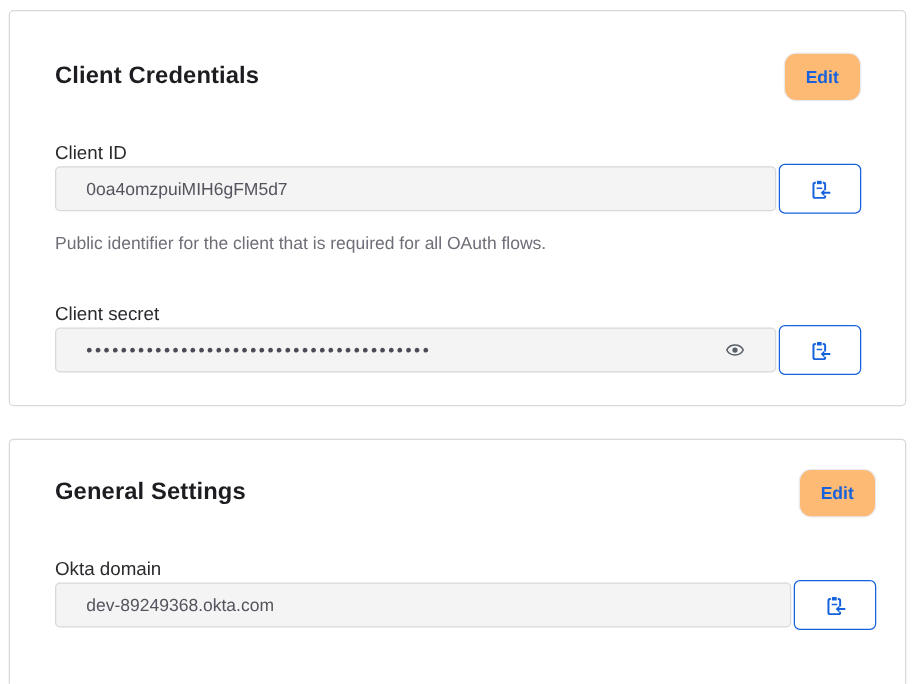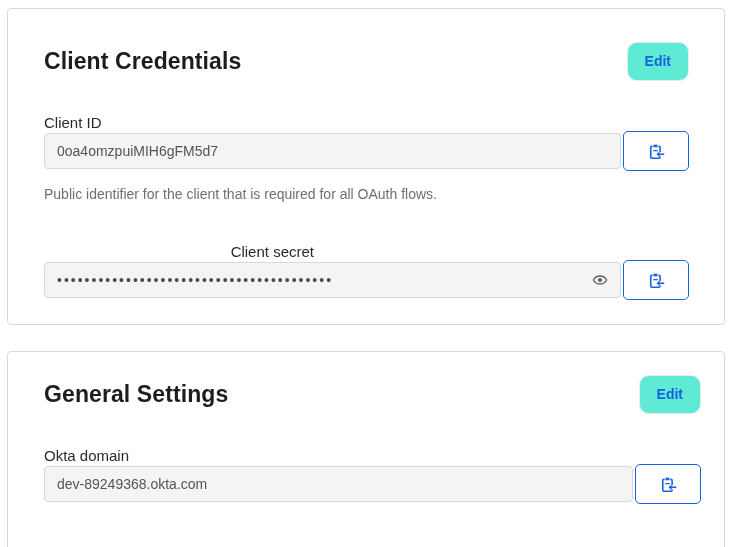--- a/index.html
+++ b/index.html
@@ -21,59 +21,59 @@
 
   .card-header {
     display: flex;
     justify-content: space-between;
     align-items: center;
     height: 40px;
     margin-bottom: 24px;
   }
   .card-title {
     margin: 0;
-    font-size: 23px;
+    font-size: 19px;
     font-weight: 700;
     color: #1d1d21;
     letter-spacing: 0.1px;
   }
   .edit-btn {
-    background: #5eead4;
+    background: #fdba74;
     border: 1px solid #e9e9ee;
     border-radius: 10px;
     color: #1662dd;
     font-weight: 700;
     font-size: 14px;
     font-family: inherit;
     height: 39px;
     padding: 0 17px;
     cursor: pointer;
   }
 
   .field-row { display: flex; flex-direction: column; }
-  .field-row + .field-row { margin-top: 26px; text-align: right; }
+  .field-row + .field-row { margin-top: 26px; }
   .row-label {
     width: 270px;
     flex-shrink: 0;
     padding-top: 9px;
     font-size: 15px;
     color: #2a2a2e;
   }
   .card-2 .row-label { width: 267px; }
   .row-field { flex: 1; min-width: 0; }
 
   .input-group { display: flex; align-items: center; }
   .text-input {
     flex: 1;
     min-width: 0;
     height: 36px;
     background: #f4f4f4;
     border: 1px solid #d7d7dc;
     border-radius: 4px;
-    padding: 0 12px;
+    padding: 0 24px;
     font-size: 14px;
     color: #54545e;
     font-family: inherit;
   }
   .secret-box {
     display: flex;
     align-items: center;
     justify-content: space-between;
   }
   .dots {

